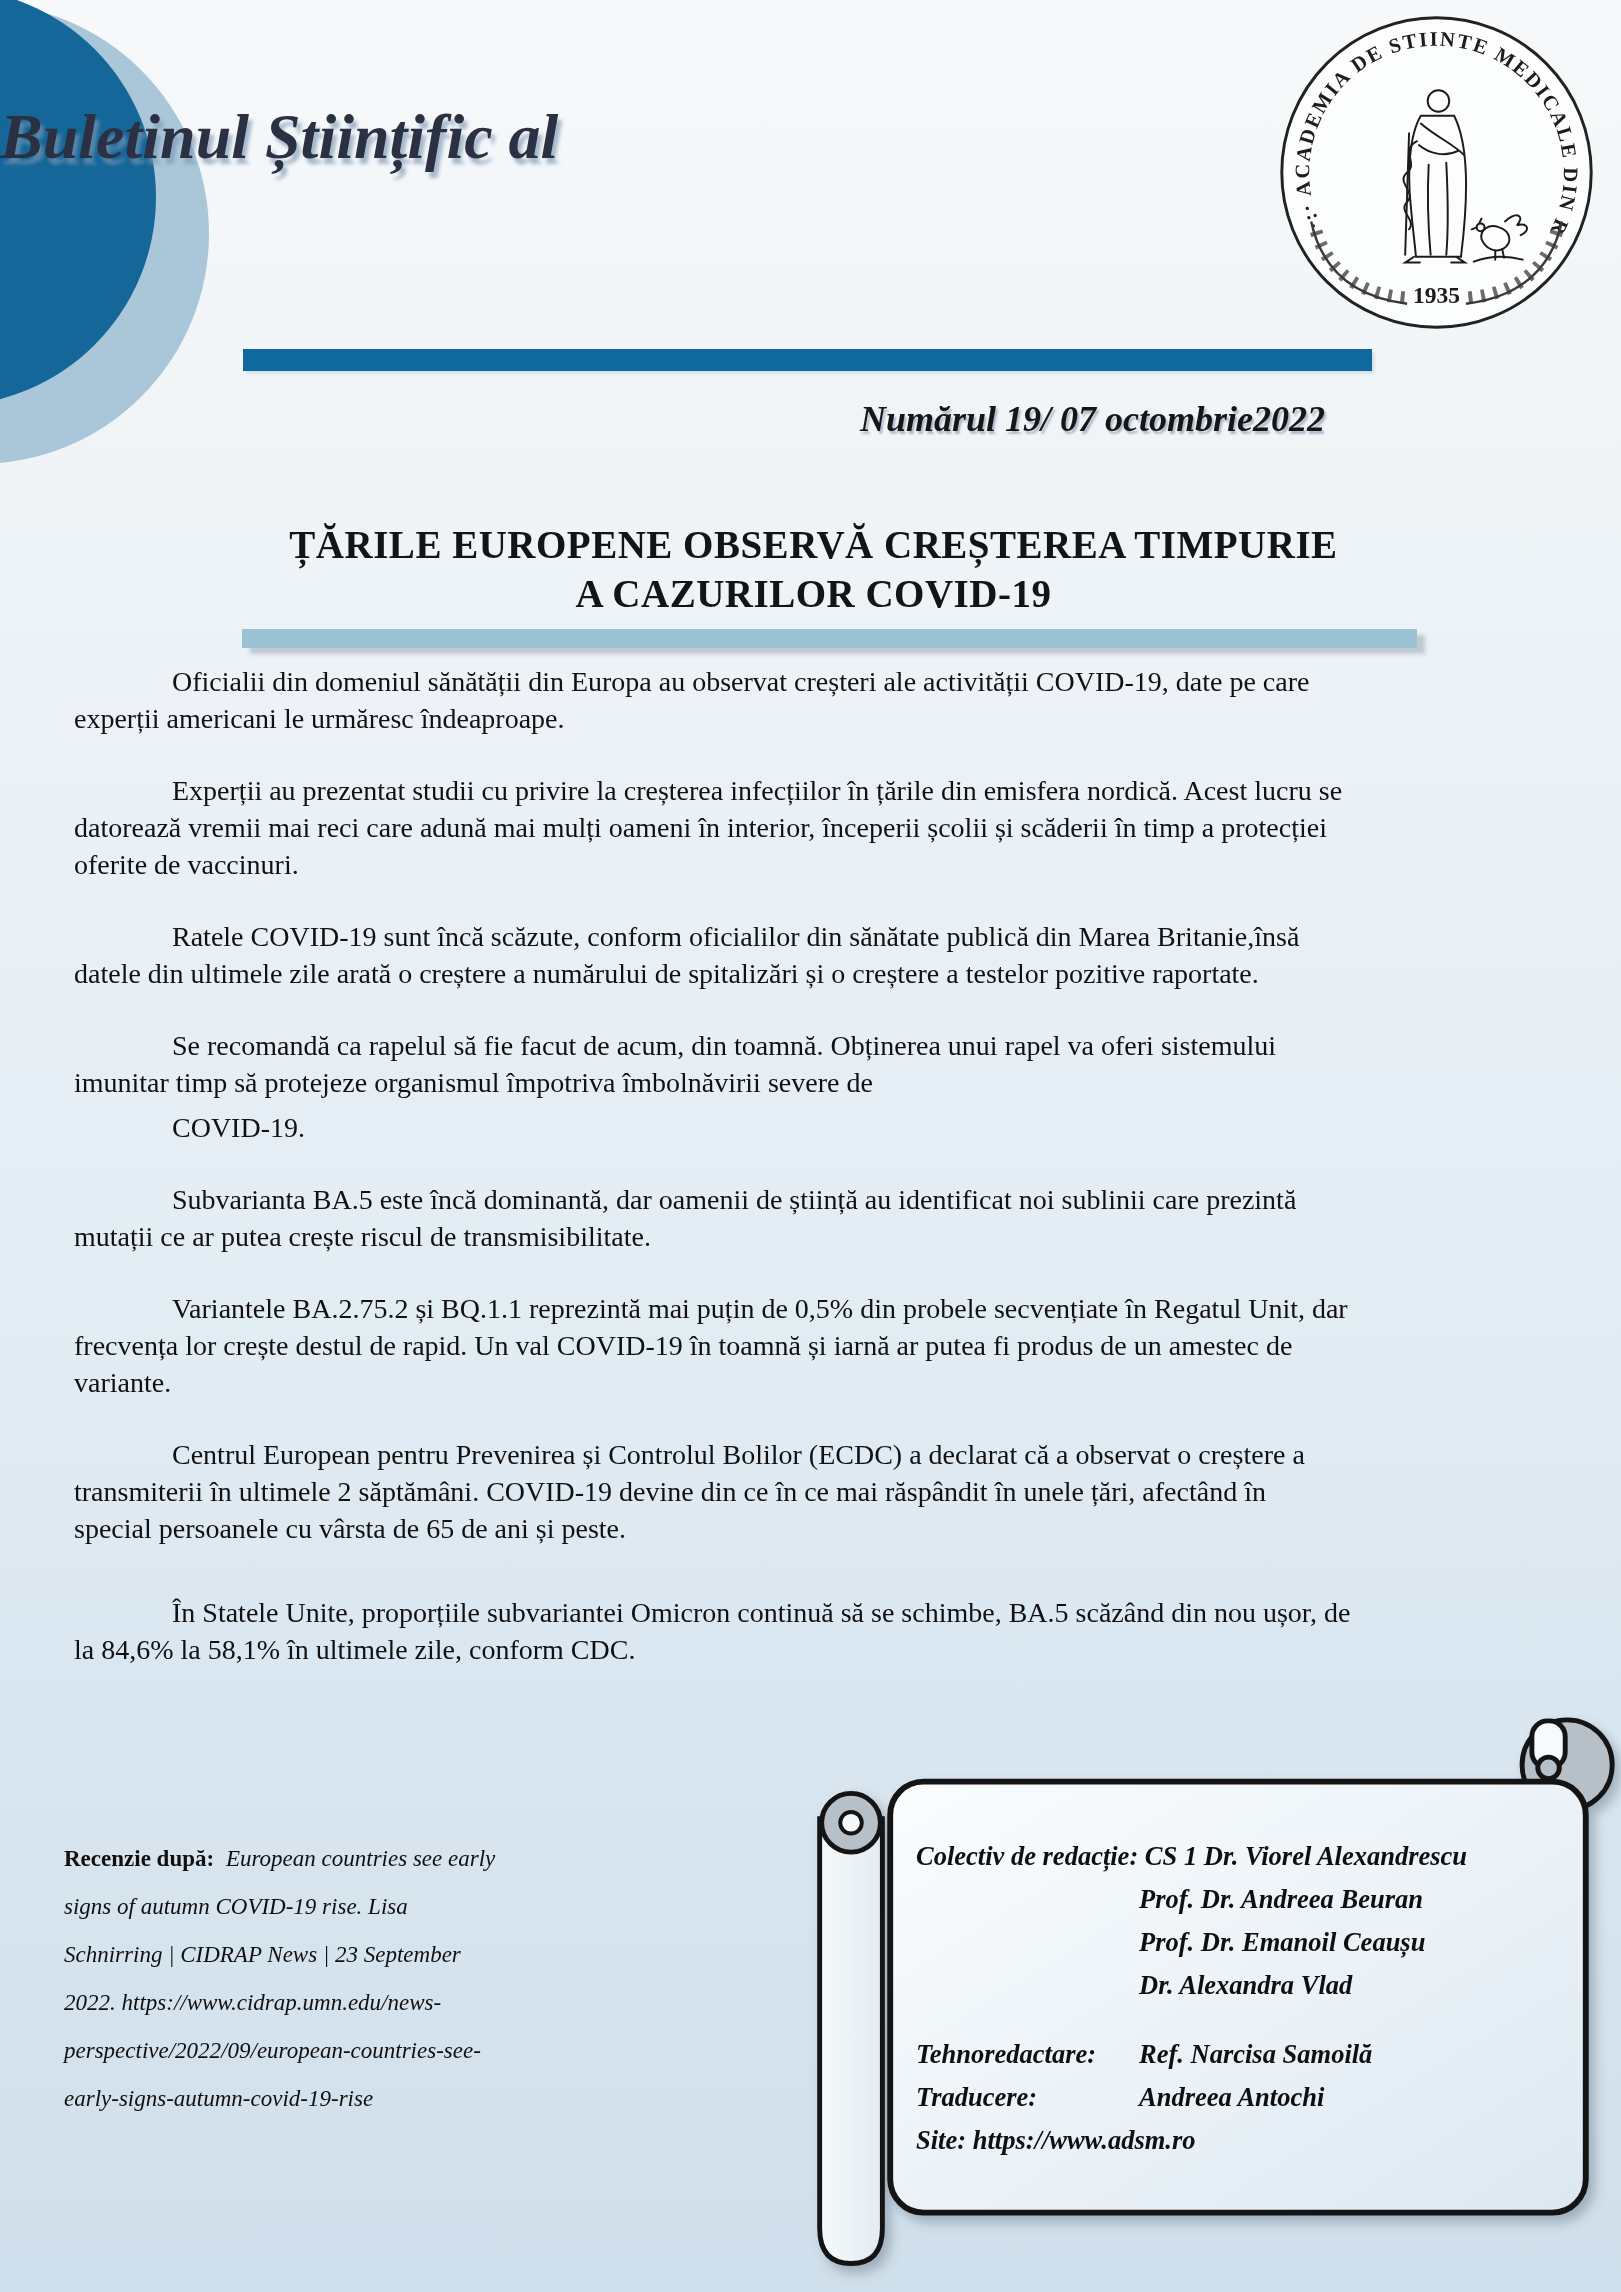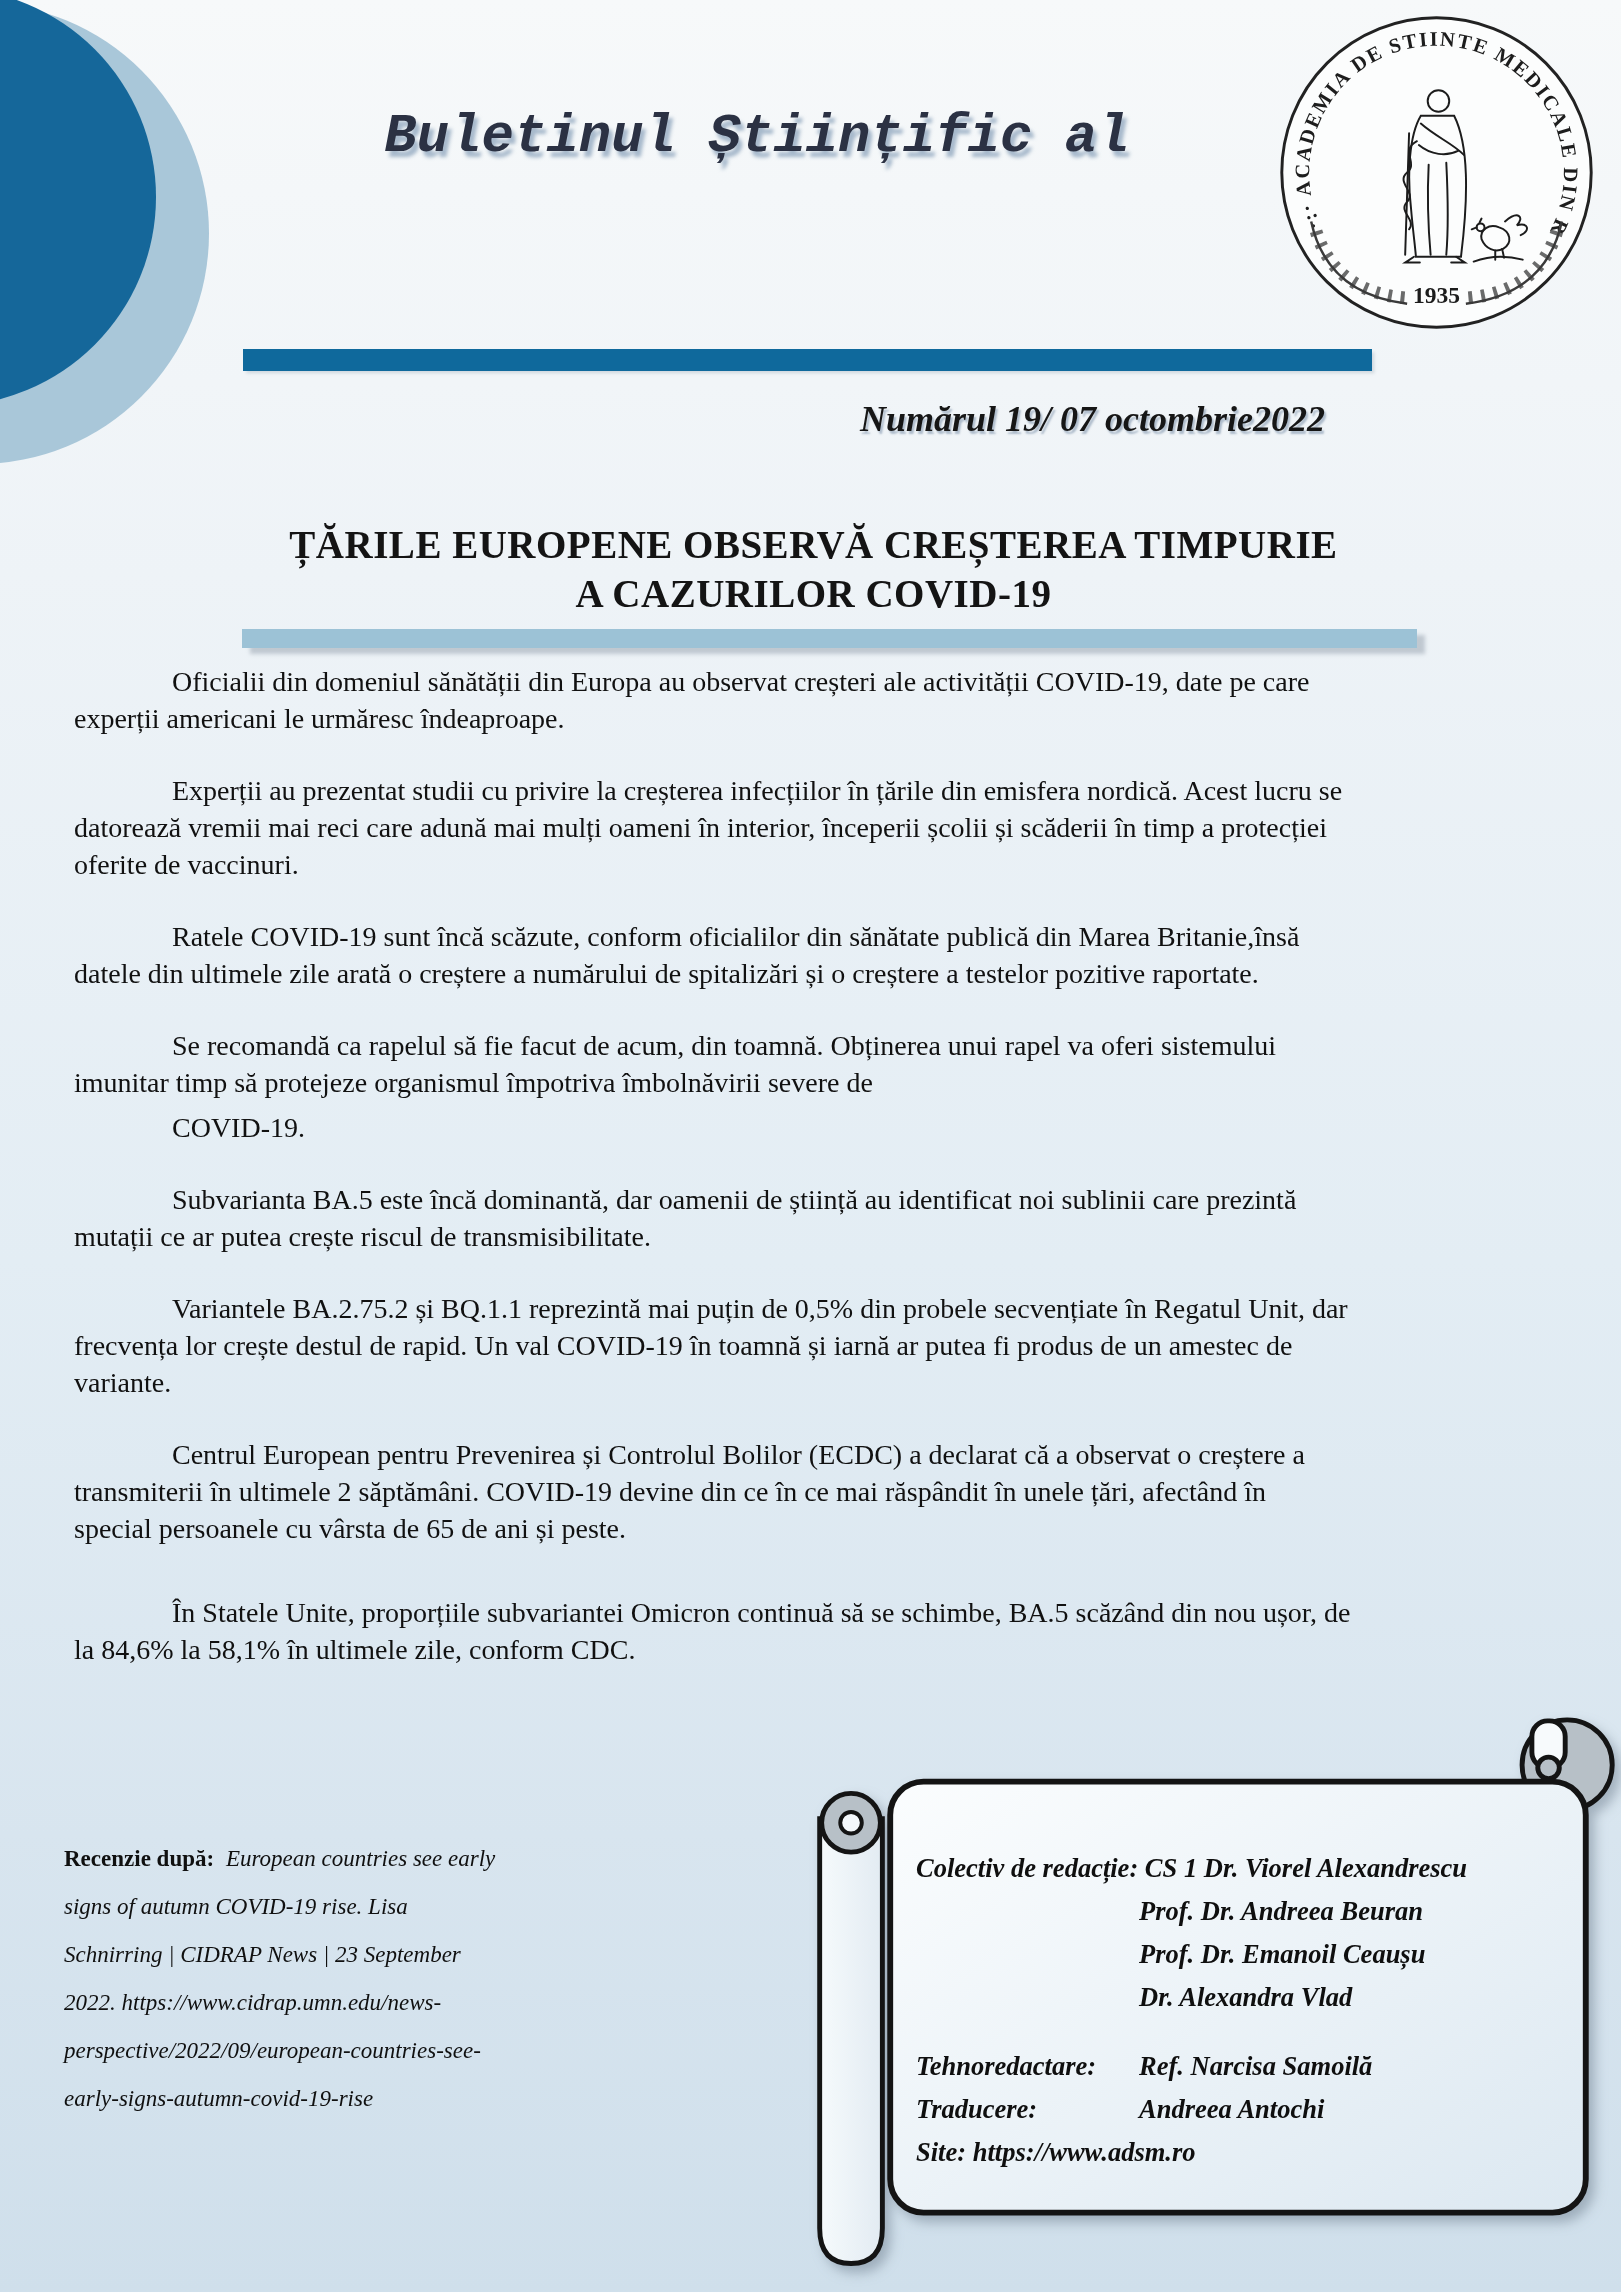--- a/index.html
+++ b/index.html
@@ -5,23 +5,23 @@
   html,body { margin:0; padding:0; }
   .page {
     position:relative; width:1621px; height:2293px; overflow:hidden;
     background:linear-gradient(180deg,#f7f9fa 0%,#eef3f7 25%,#e3edf4 55%,#d8e5ef 80%,#cfdfeb 100%);
     font-family:"Liberation Serif","DejaVu Serif",serif; color:#111;
   }
   .circle { position:absolute; border-radius:50%; }
   .circle.light { left:-252px; top:2.9px; width:461px; height:461px; background:#a9c7d9; }
   .circle.dark  { left:-262px; top:-11.8px; width:418px; height:418px; background:#15679a; }
 
-  .masthead { position:absolute; left:0; top:82px; width:1514px; text-align:center;
-    font-style:italic; font-weight:bold; font-size:54px; line-height:110px; color:#2b3143;
-    text-shadow:3.9px 5.9px 3.9px rgba(125,150,178,.65);font-family:Liberation Mono, monospace; }
+  .masthead { position:absolute; left:0; top:82px; width:1514px; 
+    font-style:italic; font-weight:bold; font-size:64px; line-height:110px; color:#2b3143;
+    text-shadow:3.9px 5.9px 3.9px rgba(125,150,178,.65); }
 
   .rule-dark { position:absolute; left:243px; top:349px; width:1129px; height:21.6px;
     background:#0f699c; box-shadow:2.9px 2.9px 2.9px rgba(140,155,170,.3); }
 
   .issue { position:absolute; top:398px; right:296px; font-style:italic; font-weight:bold;
     font-size:36px; color:#161616; text-shadow:2px 2.9px 2px rgba(118,140,165,.55); }
 
   .headline { position:absolute; left:0; top:520px; width:1627px; text-align:center;
     font-weight:bold; font-size:39px; line-height:49px; letter-spacing:0.5px;
     white-space:pre-line; color:#141414; }
@@ -38,21 +38,21 @@
   .citation { position:absolute; left:64px; top:1835px; width:774px;
     font-size:23px; line-height:48px; white-space:pre-line; color:#101010; }
   .citation .lbl { font-weight:bold; font-style:normal; padding-right:11.8px; }
   .citation .txt { font-style:italic; }
 
   .scroll-svg { position:absolute; left:802px; top:1713px;
     filter:drop-shadow(6.9px 7.8px 5.9px rgba(108,124,140,.5)); }
 
   .scroll-text { position:absolute; left:916px; top:1841px; width:663px;
     font-style:italic; font-weight:bold; font-size:26.5px; color:#0f0f0f; }
-  .scroll-text .row { height:43px; display:flex; align-items:flex-end; }
+  .scroll-text .row { height:43px; display:flex; align-items:flex-start; }
   .scroll-text .lab { width:223px; flex:none; }
   .scroll-text .member { margin-left:223px; }
   .scroll-text .gap { height:25.5px; }
 
   .seal { position:absolute; left:1272px; top:7.8px; }
 </style>
 </head>
 <body>
 
 <div class="page">

